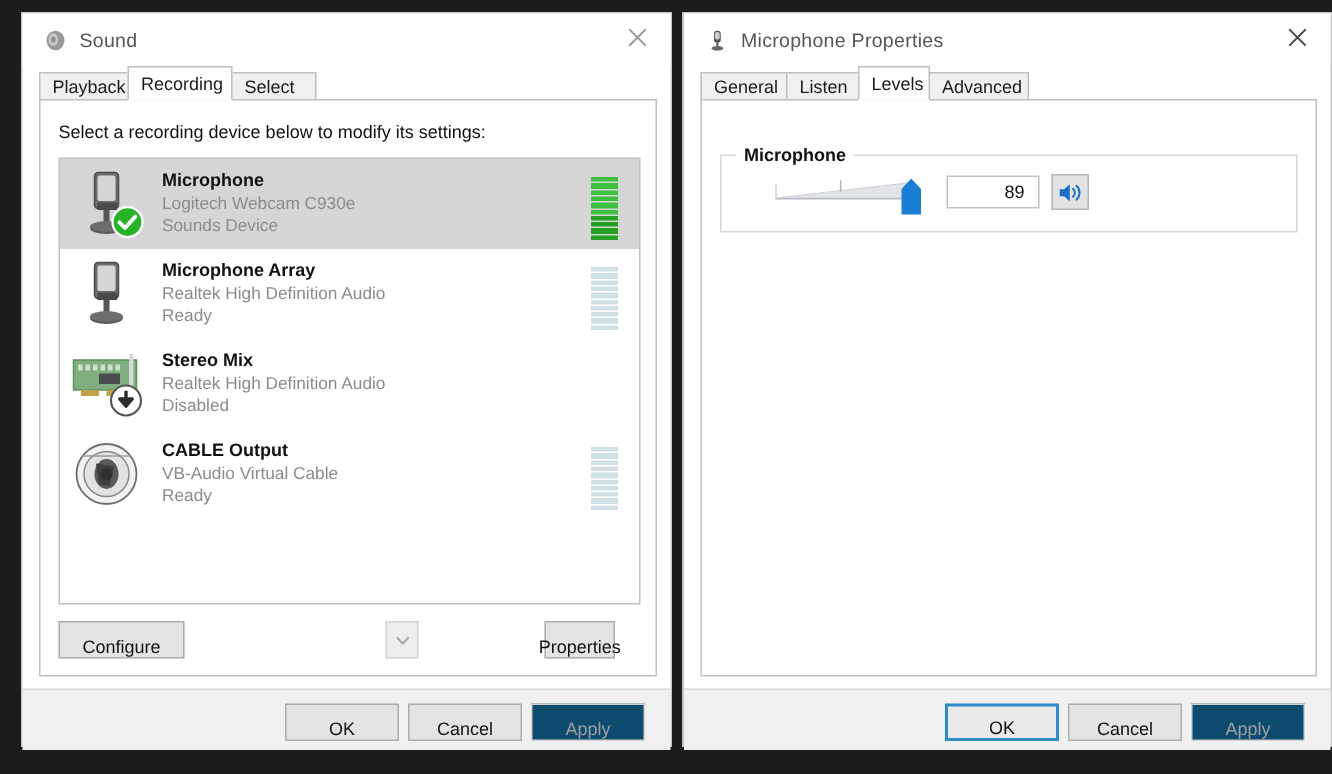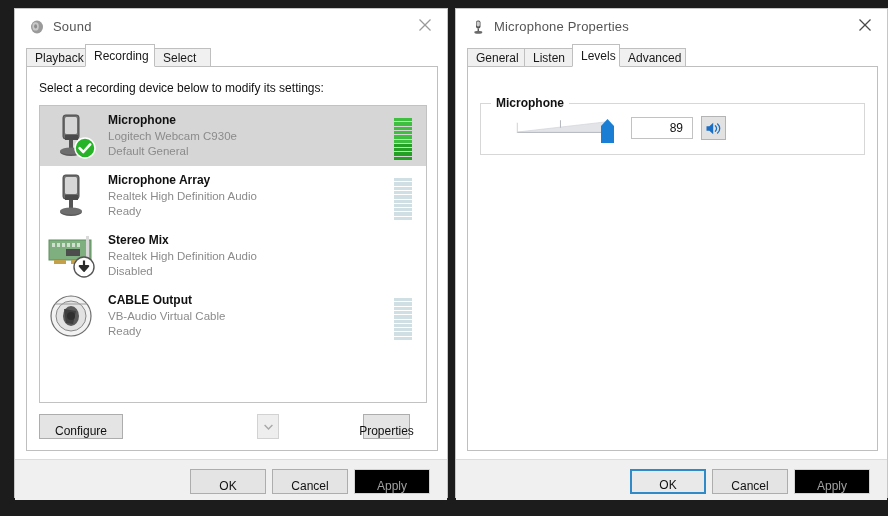--- a/index.html
+++ b/index.html
@@ -60,21 +60,21 @@
          flex-direction:column-reverse;justify-content:flex-start;gap:1px;}
   .seg{height:3.3px;width:100%;background:#cfdfe4;}
   .seg.on{background:#3fbf3f;}
   .meter.active .seg:nth-child(-n+4){background:#24a024;}
   .meter.hidden{visibility:hidden;}
 
   
   .btn{position:absolute;height:25px;background:#e4e4e4;border:1px solid #adadad;
        box-sizing:border-box;display:flex;align-items:flex-end;justify-content:center;
        font-size:12px;color:#111;cursor:default;white-space:nowrap;}
-  .btn.disabled{color:#a0a0a0;background:#000000;border-color:#d2d2d2;}
+  .btn.disabled{color:#a0a0a0;background:#0c4a6e;border-color:#d2d2d2;}
   .btn.focus{border:2px solid #2e8bc8;background:#e9e9e9;}
   .split{position:absolute;height:25px;display:flex;box-sizing:border-box;}
   .split .main{flex:1 1 auto;border:1px solid #d2d2d2;border-right:none;
                background:#eeeeee;display:flex;align-items:center;justify-content:center;
                font-size:12px;color:#a0a0a0;box-sizing:border-box;}
   .split .arrow{width:22px;border:1px solid #d2d2d2;background:#eeeeee;
                 display:flex;align-items:center;justify-content:center;box-sizing:border-box;}
 
   .footer{position:absolute;left:0;right:0;background:#f0f0f0;
           border-top:1px solid #dcdcdc;}
@@ -154,21 +154,21 @@
               <ellipse cx="25" cy="41" rx="11" ry="3.6" fill="#6e6e6e"></ellipse>
             </svg>
             <svg style="position:absolute;left:28px;top:27px;" width="22" height="22" viewBox="0 0 22 22">
               <circle cx="11" cy="11" r="10" fill="#27b327" stroke="#ffffff" stroke-width="1.5"></circle>
               <path d="M5.6 11.2 L9.3 15 L16.2 7.4" fill="none" stroke="#ffffff" stroke-width="2.6" stroke-linecap="round" stroke-linejoin="round"></path>
             </svg>
           </div>
           <div class="dev-text">
             <div class="dev-name">Microphone</div>
             <div class="dev-desc">Logitech Webcam C930e</div>
-            <div class="dev-state">Default General</div>
+            <div class="dev-state">Sounds Device</div>
           </div>
           <div class="meter active">
             <span class="seg on"></span>
               <span class="seg on"></span>
               <span class="seg on"></span>
             <span class="seg on"></span>
               <span class="seg on"></span>
               <span class="seg on"></span>
             <span class="seg on"></span>
               <span class="seg on"></span>

